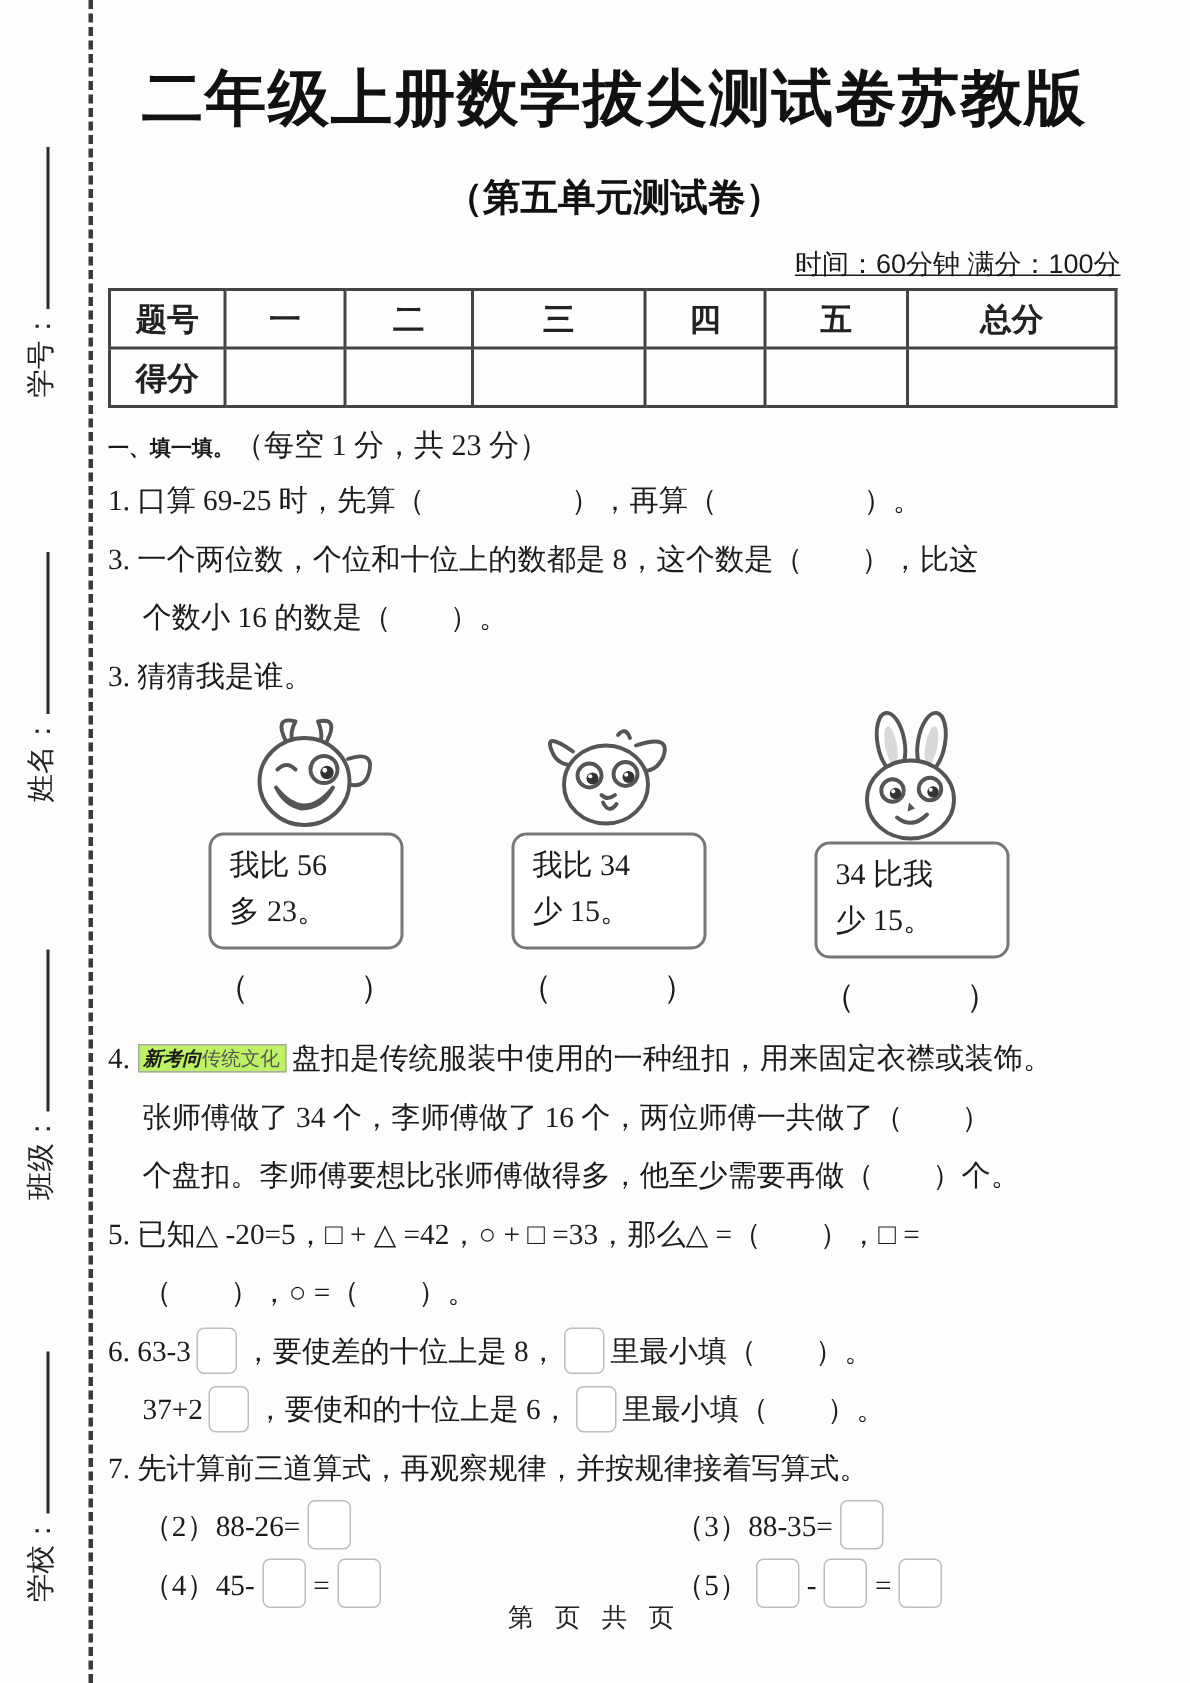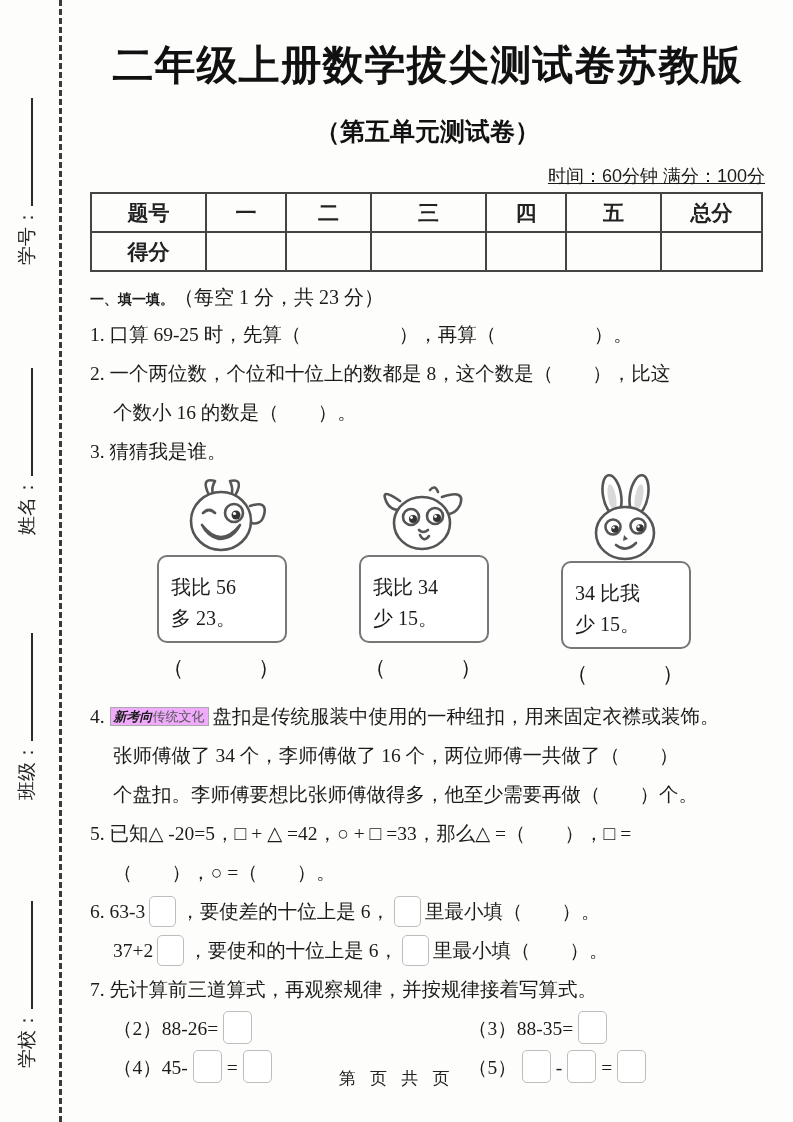--- a/index.html
+++ b/index.html
@@ -24,21 +24,21 @@
     font-size: 19px;
     font-family: "Liberation Sans", "DejaVu Sans", sans-serif;
     color: #222;
   }
   .side-line {
     display: inline-block; width: 108px;
     border-bottom: 2px solid #2b2b2b;
     height: 14px; margin-left: 2px;
   }
   .main {
-    position: absolute; left: 90px; top: 0; width: 675px;
+    position: absolute; left: 72px; top: 0; width: 675px;
   }
   .title {
     margin-top: 38px; text-align: center;
     font-family: "Liberation Sans", "DejaVu Sans", sans-serif;
     font-weight: bold; font-size: 41px; letter-spacing: 1px; color: #111;
   }
   .subtitle {
     margin-top: 22px; text-align: center;
     font-family: "Liberation Sans", "DejaVu Sans", sans-serif;
     font-weight: bold; font-size: 25px; color: #111;
@@ -56,32 +56,32 @@
     border: 2px solid #444; height: 39px;
     text-align: center; font-size: 21px; font-weight: bold; color: #222;
   }
   .sec { margin-top: 10px; font-size: 20px; line-height: 30px; }
   .sec .b { font-weight: bold; font-size: 14px; }
   .q { font-size: 19.5px; line-height: 39px; white-space: nowrap; }
   .ind { padding-left: 23px; }
   .badge {
     display: inline-block; border: 1px solid #aaa; padding: 0 3px;
     font-size: 13px; line-height: 17px; vertical-align: 2px;
-    background: #f0abfc; margin-right: 4px;
+    background: #bef264; margin-right: 4px;
     font-family: "Liberation Sans", "DejaVu Sans", sans-serif;
   }
   .badge .bb { font-weight: bold; font-style: italic; }
   .badge .br { color: #555; }
   
   .cards { display: flex; padding-left: 66px; gap: 70px; margin-top: 2px; }
   .card-col { display: flex; flex-direction: column; align-items: center; width: 132px; }
   .card-col svg { display: block; margin-bottom: -4px; }
   .card {
     border: 2px solid #777; border-radius: 10px; background: #fff;
-    width: 130px; padding: 15px 10px 7px 12px;
+    width: 130px; padding: 5px 10px 7px 12px;
     font-size: 20px; line-height: 31px; z-index: 2;
   }
   .ans { margin-top: 10px; font-size: 22px; letter-spacing: 2px; }
   
   .box {
     display: inline-block; width: 29px; height: 33px;
     border: 1.5px solid #bdbdbd; border-radius: 5px; background: #fff;
     vertical-align: -9px; margin: 0 5px;
   }
   .box.sm { width: 27px; height: 31px; margin: 0 4px; }
@@ -113,21 +113,21 @@
 
 <div class="main">
 
   <div class="title">二年级上册数学拔尖测试卷苏教版</div>
   <div class="subtitle">（第五单元测试卷）</div>
   <div class="meta">时间：60分钟  满分：100分</div>
 
   <table class="score-table">
     <tbody>
         <tr>
-      <td style="width:115px">题号</td>
+      <td style="width:77px">题号</td>
       <td style="width:80px">一</td>
       <td style="width:85px">二</td>
       <td style="width:115px">三</td>
       <td style="width:80px">四</td>
       <td style="width:95px">五</td>
       <td>总分</td>
     </tr>
     <tr>
       <td>得分</td>
       <td></td>
@@ -139,21 +139,21 @@
     </tr>
   </tbody>
     </table>
 
   <div class="sec">
     <span class="b">一、填一填。</span><span>（每空 1 分，共 23 分）</span>
   </div>
 
   <div class="q">1. 口算 69-25 时，先算（　　　　　），再算（　　　　　）。</div>
 
-  <div class="q">2. 一个两位数，个位和十位上的数都是 8，这个数是（　　），比这</div>
+  <div class="q">3. 一个两位数，个位和十位上的数都是 8，这个数是（　　），比这</div>
   <div class="q ind">个数小 16 的数是（　　）。</div>
 
   <div class="q">3. 猜猜我是谁。</div>
 
   <div class="cards">
     <div class="card-col">
       <svg width="104" height="86" viewBox="0 0 104 86" fill="none" stroke="#555" stroke-width="2.6" stroke-linecap="round" stroke-linejoin="round">
         <path d="M39 22 Q30 4 45 8 Q41 15 43 21" fill="#fff"></path>
         <path d="M66 21 Q74 5 60 8 Q63 15 62 20" fill="#fff"></path>
         <path d="M80 33 Q98 27 94 42 Q91 54 77 49" fill="#fff"></path>
@@ -221,21 +221,21 @@
     <span>4.</span>
     <span class="badge"><span class="bb">新考向</span><span class="br">传统文化</span></span><span>盘扣是传统服装中使用的一种纽扣，用来固定衣襟或装饰。</span>
   </div>
   <div class="q ind">张师傅做了 34 个，李师傅做了 16 个，两位师傅一共做了（　　）</div>
   <div class="q ind">个盘扣。李师傅要想比张师傅做得多，他至少需要再做（　　）个。</div>
 
   <div class="q">5. 已知△ -20=5，□ + △ =42，○ + □ =33，那么△ =（　　），□ =</div>
   <div class="q ind">（　　），○ =（　　）。</div>
 
   <div class="q">
-    <span>6. 63-3</span><span class="box sm"></span><span>，要使差的十位上是 6，</span><span class="box sm"></span><span>里最小填（　　）。</span>
+    <span>6. 63-3</span><span class="box sm"></span><span>，要使差的十位上是 8，</span><span class="box sm"></span><span>里最小填（　　）。</span>
   </div>
   <div class="q ind">
     <span>37+2</span><span class="box sm"></span><span>，要使和的十位上是 6，</span><span class="box sm"></span><span>里最小填（　　）。</span>
   </div>
 
   <div class="q">7. 先计算前三道算式，再观察规律，并按规律接着写算式。</div>
   <div class="q7-grid ind">
     <div class="q">
       <span>（2）88-26=</span><span class="box"></span>
     </div>

